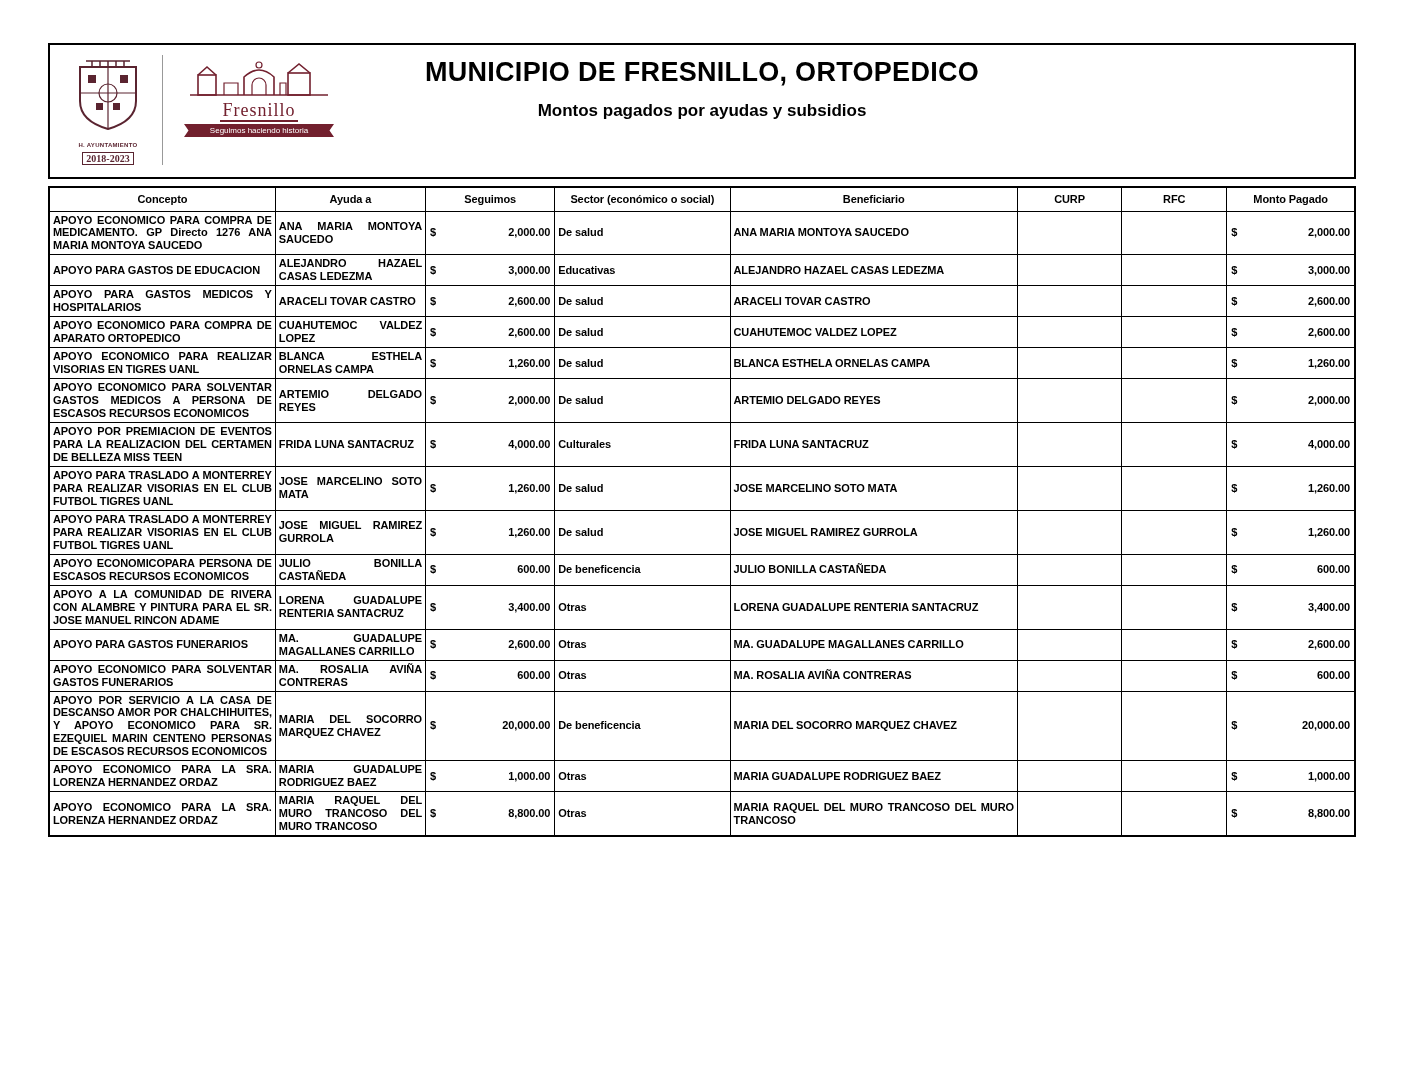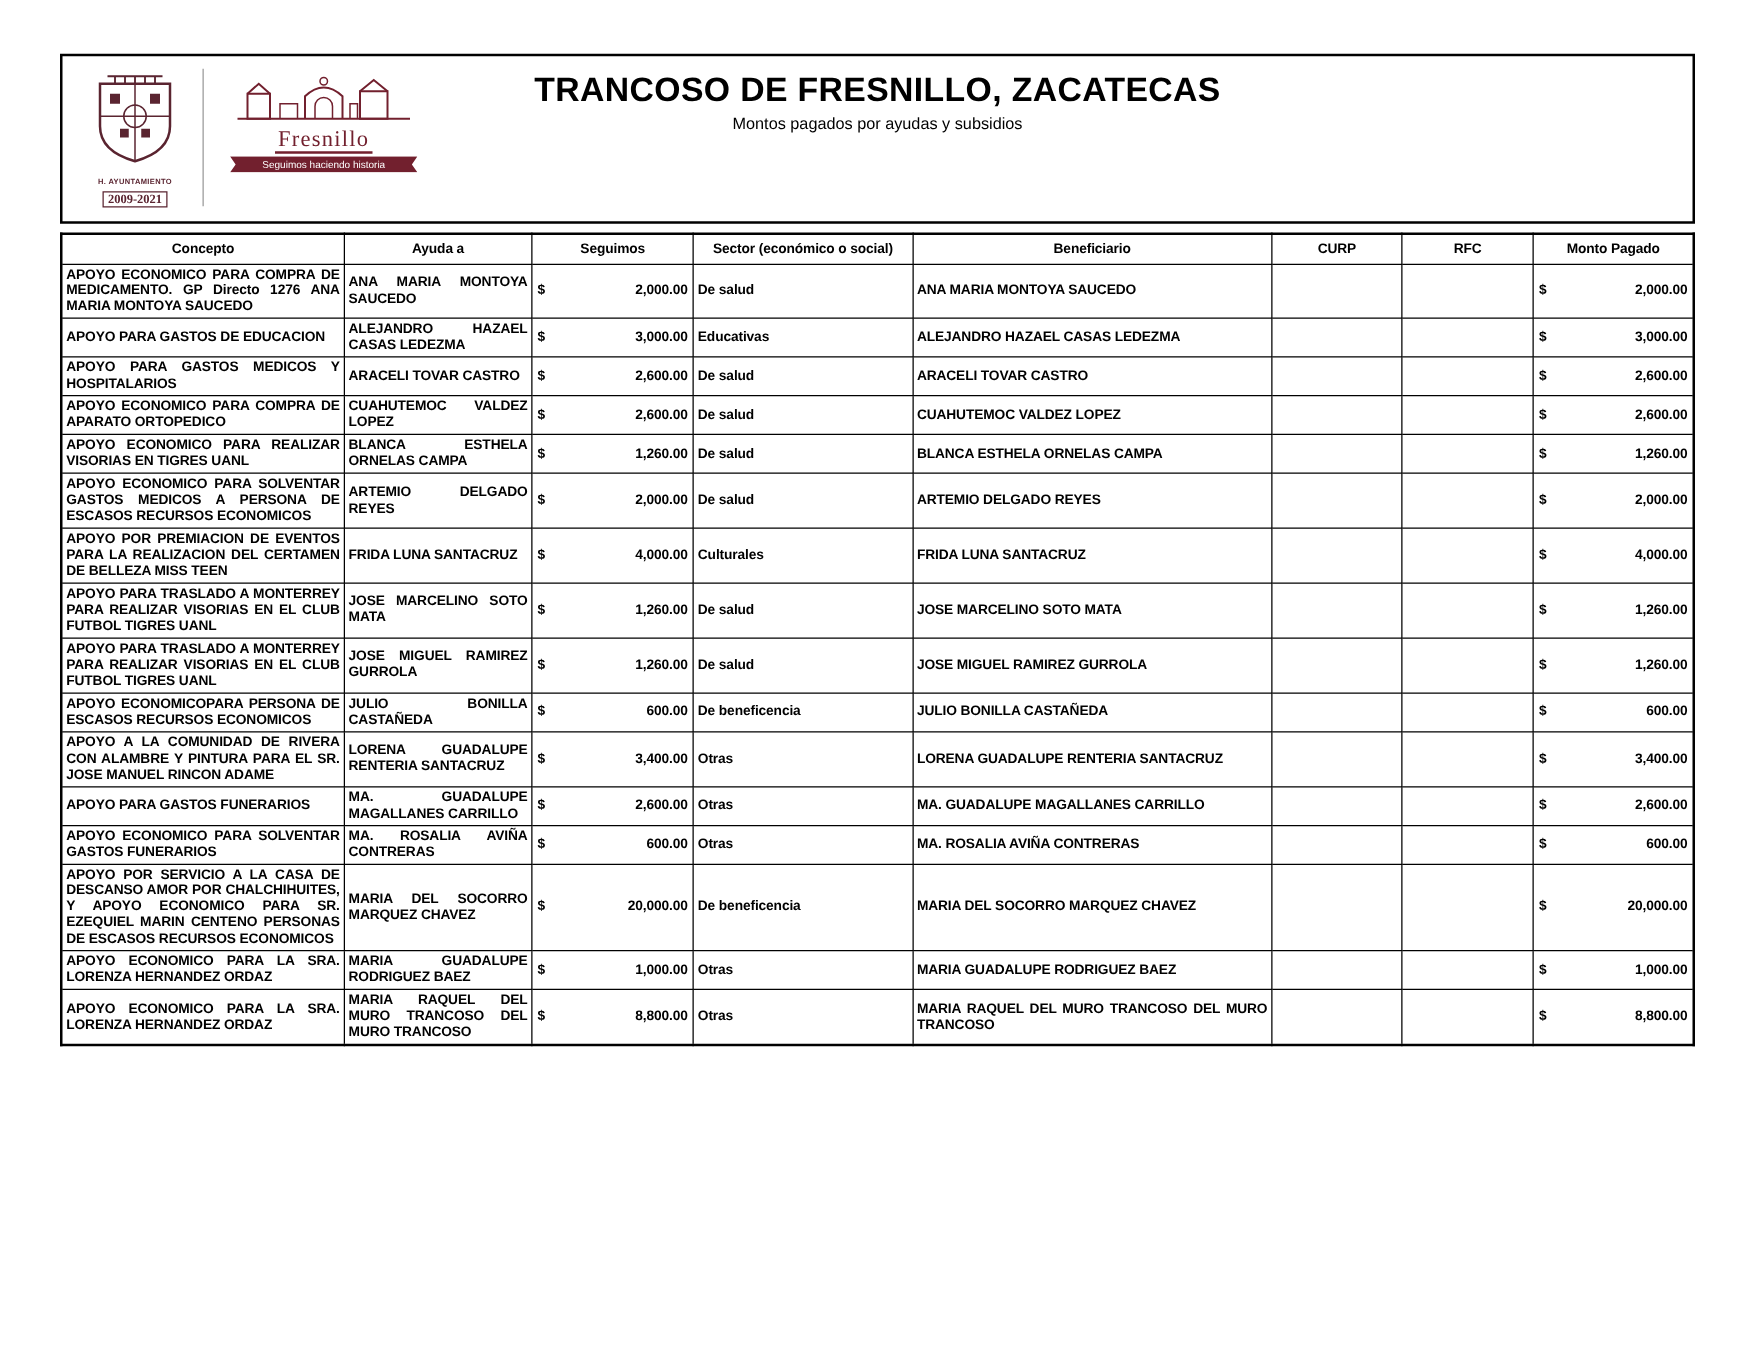--- a/index.html
+++ b/index.html
@@ -35,21 +35,21 @@
     border-bottom:2px solid var(--brand); display:inline-block; padding:0 2px 1px 2px;
   }
   .fres-banner {
     margin:2px auto 0 auto; width:150px; height:13px;
     background:var(--brand); color:#fff;
     font-size:8px; line-height:13px; 
     clip-path:polygon(0 0,100% 0,97% 50%,100% 100%,0 100%,3% 50%);
   }
   .titles { text-align:center; padding-top:12px; }
   .title-main { font-size:27px; font-weight:bold; letter-spacing:.3px; }
-  .title-sub1 { font-size:13px; font-weight:normal; margin-top:3px; }
+  .title-sub1 { font-size:17px; font-weight:bold; margin-top:13px; }
   .title-sub2 { font-size:17px; font-weight:bold; margin-top:10px; }
 
   
   table.grid {
     margin-top:7px;
     border-collapse:collapse;
     border:2px solid #000;
     width:1308px;
     table-layout:fixed;
   }
@@ -97,21 +97,21 @@
             <path d="M20 8 h44 M26 8 v6 M34 8 v6 M42 8 v6 M50 8 v6 M58 8 v6" stroke-width="1.5"></path>
           </g>
           <g fill="#5a2430">
             <rect x="22" y="22" width="8" height="8"></rect>
             <rect x="54" y="22" width="8" height="8"></rect>
             <rect x="30" y="50" width="7" height="7"></rect>
             <rect x="47" y="50" width="7" height="7"></rect>
           </g>
         </svg>
         <div class="cap1">H. AYUNTAMIENTO</div>
-        <div class="cap2">2009-2021</div>
+        <div class="cap2">2018-2023</div>
       </div>
 
       <div class="logo-divider"></div>
 
       <div class="fres">
         <svg width="150" height="44" viewBox="0 0 150 44">
           <g fill="none" stroke="#72202E" stroke-width="1.6">
             <path d="M6 42 h138"></path>
             <rect x="14" y="22" width="18" height="20"></rect>
             <path d="M14 22 l9 -8 l9 8"></path>
@@ -124,21 +124,21 @@
           </g>
         </svg>
         <div>
           <span class="fres-name">Fresnillo</span>
         </div>
         <div class="fres-banner">Seguimos haciendo historia</div>
       </div>
     </div>
 
     <div class="titles">
-      <div class="title-main">TRANCOSO DE FRESNILLO, ZACATECAS</div>
+      <div class="title-main">MUNICIPIO DE FRESNILLO, ORTOPEDICO</div>
       <div class="title-sub1">Montos pagados por ayudas y subsidios</div>
     </div>
   </div>
 
   <table class="grid">
     <colgroup>
       <col class="w-concepto">
         <col class="w-ayuda">
         <col class="w-subsidio">
         <col class="w-sector">

